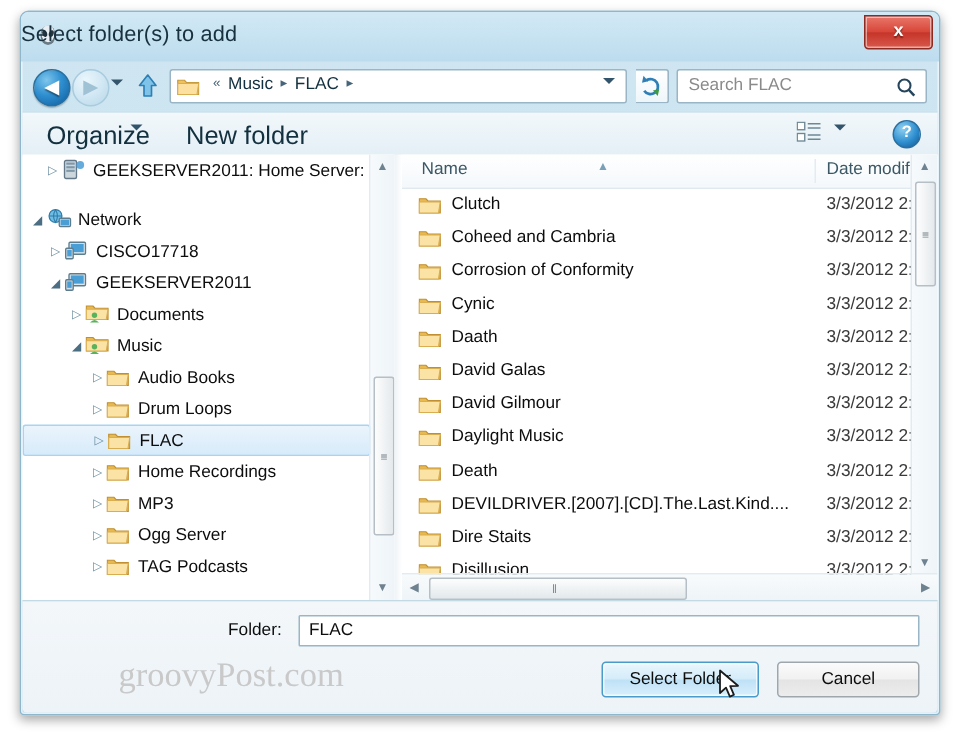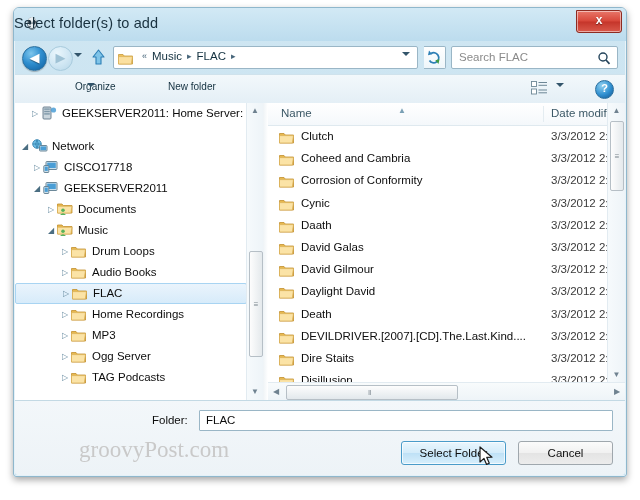--- a/index.html
+++ b/index.html
@@ -222,24 +222,23 @@
     right: 1px;
     top: 66px;
     height: 28px;
     background: linear-gradient(to bottom, #f2f8fb 0%, #e4eff6 100%);
     border-top: 1px solid #cfe2ec;
     border-bottom: 1px solid #b9d3e0;
   }
   .tb-item {
     position: absolute;
     top: 6px;
-    font-size: 10px;
+    font-size: 17px;
     color: #13303f;
     cursor: pointer;
-    margin-left: 44px;
   }
   .tb-organize { left: 16px; }
   .tb-organize-caret { position: absolute; left: 72px; top: 12px; cursor: pointer; }
   .tb-newfolder { left: 109px; }
   .tb-views {
     position: absolute;
     left: 516px;
     top: 6px;
     width: 17px;
     height: 15px;
@@ -730,25 +729,25 @@
                 </svg></span><span class="tw-label">Documents</span></div>
             <div class="tree-row"><span style="display: inline-block; width: 30px;"></span><span class="tw-expander open">◢</span><span class="tw-icon"><svg width="16" height="14" viewBox="0 0 16 14">
                   <path d="M0.5 2 L5 2 L6.3 3.5 L15 3.5 L15 11 L0.5 11 Z" fill="#e8b94f" stroke="#c18f30" stroke-width="0.8"></path>
                   <path d="M0.5 4.2 L15 4.2 L13.8 11 L0.5 11 Z" fill="#fbe3a6" stroke="#d9ae51" stroke-width="0.7"></path>
                   <circle cx="6" cy="8.2" r="1.8" fill="#59b35a"></circle>
                   <path d="M3 13 Q6 9.6 9 13 Z" fill="#59b35a"></path>
                 </svg></span><span class="tw-label">Music</span></div>
             <div class="tree-row"><span style="display: inline-block; width: 44px;"></span><span class="tw-expander">▷</span><span class="tw-icon"><svg width="15" height="13" viewBox="0 0 15 13">
                   <path d="M0.5 2.5 L5 2.5 L6.3 4 L14.5 4 L14.5 12 L0.5 12 Z" fill="#e8b94f" stroke="#c18f30" stroke-width="0.8"></path>
                   <path d="M0.5 4.6 L14.5 4.6 L13.3 12 L0.5 12 Z" fill="#fbe3a6" stroke="#d9ae51" stroke-width="0.7"></path>
+                </svg></span><span class="tw-label">Audio Books</span></div>
+            <div class="tree-row"><span style="display: inline-block; width: 44px;"></span><span class="tw-expander">▷</span><span class="tw-icon"><svg width="15" height="13" viewBox="0 0 15 13">
+                  <path d="M0.5 2.5 L5 2.5 L6.3 4 L14.5 4 L14.5 12 L0.5 12 Z" fill="#e8b94f" stroke="#c18f30" stroke-width="0.8"></path>
+                  <path d="M0.5 4.6 L14.5 4.6 L13.3 12 L0.5 12 Z" fill="#fbe3a6" stroke="#d9ae51" stroke-width="0.7"></path>
                 </svg></span><span class="tw-label">Drum Loops</span></div>
-            <div class="tree-row"><span style="display: inline-block; width: 44px;"></span><span class="tw-expander">▷</span><span class="tw-icon"><svg width="15" height="13" viewBox="0 0 15 13">
-                  <path d="M0.5 2.5 L5 2.5 L6.3 4 L14.5 4 L14.5 12 L0.5 12 Z" fill="#e8b94f" stroke="#c18f30" stroke-width="0.8"></path>
-                  <path d="M0.5 4.6 L14.5 4.6 L13.3 12 L0.5 12 Z" fill="#fbe3a6" stroke="#d9ae51" stroke-width="0.7"></path>
-                </svg></span><span class="tw-label">Audio Books</span></div>
             <div class="tree-row selected"><span style="display: inline-block; width: 44px;"></span><span class="tw-expander">▷</span><span class="tw-icon"><svg width="15" height="13" viewBox="0 0 15 13">
                   <path d="M0.5 2.5 L5 2.5 L6.3 4 L14.5 4 L14.5 12 L0.5 12 Z" fill="#e8b94f" stroke="#c18f30" stroke-width="0.8"></path>
                   <path d="M0.5 4.6 L14.5 4.6 L13.3 12 L0.5 12 Z" fill="#fbe3a6" stroke="#d9ae51" stroke-width="0.7"></path>
                 </svg></span><span class="tw-label">FLAC</span></div>
             <div class="tree-row"><span style="display: inline-block; width: 44px;"></span><span class="tw-expander">▷</span><span class="tw-icon"><svg width="15" height="13" viewBox="0 0 15 13">
                   <path d="M0.5 2.5 L5 2.5 L6.3 4 L14.5 4 L14.5 12 L0.5 12 Z" fill="#e8b94f" stroke="#c18f30" stroke-width="0.8"></path>
                   <path d="M0.5 4.6 L14.5 4.6 L13.3 12 L0.5 12 Z" fill="#fbe3a6" stroke="#d9ae51" stroke-width="0.7"></path>
                 </svg></span><span class="tw-label">Home Recordings</span></div>
             <div class="tree-row"><span style="display: inline-block; width: 44px;"></span><span class="tw-expander">▷</span><span class="tw-icon"><svg width="15" height="13" viewBox="0 0 15 13">
                   <path d="M0.5 2.5 L5 2.5 L6.3 4 L14.5 4 L14.5 12 L0.5 12 Z" fill="#e8b94f" stroke="#c18f30" stroke-width="0.8"></path>
@@ -838,21 +837,21 @@
                   <path d="M0.5 4.6 L14.5 4.6 L13.3 12 L0.5 12 Z" fill="#fbe3a6" stroke="#d9ae51" stroke-width="0.7"></path>
                 </svg></span>
               <span class="fr-name">David Gilmour</span>
               <span class="fr-date">3/3/2012 2:</span>
             </div>
             <div class="file-row">
               <span class="fr-icon"><svg width="15" height="13" viewBox="0 0 15 13">
                   <path d="M0.5 2.5 L5 2.5 L6.3 4 L14.5 4 L14.5 12 L0.5 12 Z" fill="#e8b94f" stroke="#c18f30" stroke-width="0.8"></path>
                   <path d="M0.5 4.6 L14.5 4.6 L13.3 12 L0.5 12 Z" fill="#fbe3a6" stroke="#d9ae51" stroke-width="0.7"></path>
                 </svg></span>
-              <span class="fr-name">Daylight David</span>
+              <span class="fr-name">Daylight Music</span>
               <span class="fr-date">3/3/2012 2:</span>
             </div>
             <div class="file-row">
               <span class="fr-icon"><svg width="15" height="13" viewBox="0 0 15 13">
                   <path d="M0.5 2.5 L5 2.5 L6.3 4 L14.5 4 L14.5 12 L0.5 12 Z" fill="#e8b94f" stroke="#c18f30" stroke-width="0.8"></path>
                   <path d="M0.5 4.6 L14.5 4.6 L13.3 12 L0.5 12 Z" fill="#fbe3a6" stroke="#d9ae51" stroke-width="0.7"></path>
                 </svg></span>
               <span class="fr-name">Death</span>
               <span class="fr-date">3/3/2012 2:</span>
             </div>

